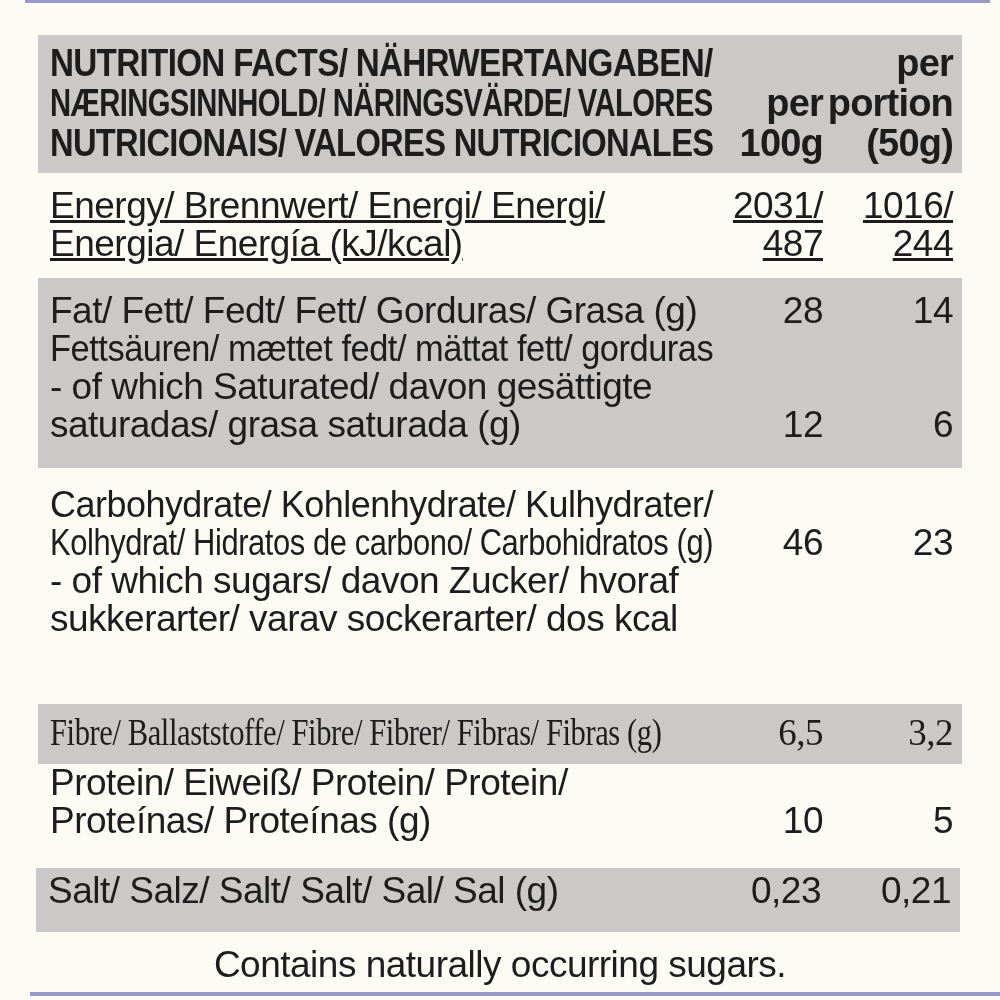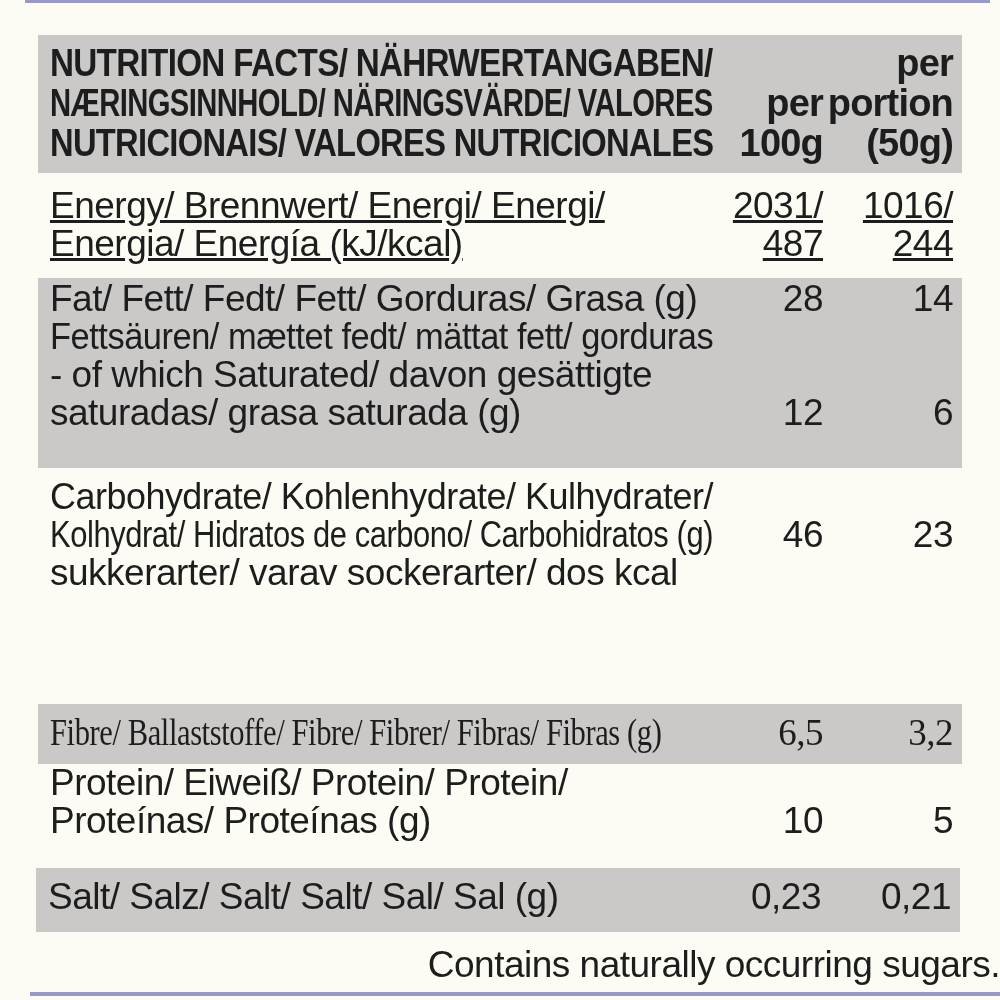--- a/index.html
+++ b/index.html
@@ -35,29 +35,29 @@
     flex:1 1 0;min-width:0;white-space:nowrap;
     transform-origin:0 50%;
   }
   .v1{width:110px;text-align:right;flex:none;white-space:nowrap;}
   .v2{width:130px;text-align:right;flex:none;white-space:nowrap;}
 
   #sec-header{min-height:138px;padding-top:8px;}
   #sec-header .row{font-weight:bold;font-size:38px;line-height:40px;letter-spacing:-0.8px;}
 
   #sec-energy{min-height:105px;padding-top:14px;text-decoration:underline;}
-  #sec-fat{min-height:190px;padding-top:2px;}
-  #sec-carbohydrate{min-height:236px;padding-top:10px;}
+  #sec-fat{min-height:190px;padding-top:14px;}
+  #sec-carbohydrate{min-height:236px;padding-top:18px;}
   #sec-fibre{min-height:60px;padding-top:10px;font-family:Liberation Serif, serif;}
   #sec-protein{min-height:104px;}
-  #sec-salt{min-height:64px;padding-top:10px;margin-left:36px;}
+  #sec-salt{min-height:64px;padding-top:4px;margin-left:36px;}
 
   .footnote{
     margin-top:14px;width:1000px;
-    text-align:right;font-size:37px;line-height:38px;
+    text-align:center;font-size:37px;line-height:38px;
     letter-spacing:-0.5px;
   }
 </style>
 </head>
 <body>
 
 <div class="canvas">
   <div class="accent top"></div>
   <div class="accent bottom"></div>
 
@@ -119,20 +119,25 @@
             <div class="lbl" style="transform: scaleX(0.9707);">Carbohydrate/ Kohlenhydrate/ Kulhydrater/</div>
             <div class="v1"></div>
             <div class="v2"></div>
           </div>
           <div class="row">
             <div class="lbl" style="transform: scaleX(0.835);">Kolhydrat/ Hidratos de carbono/ Carbohidratos (g)</div>
             <div class="v1">46</div>
             <div class="v2">23</div>
           </div>
           <div class="row">
+            <div class="lbl">- of which sugars/ davon Zucker/ hvoraf</div>
+            <div class="v1"></div>
+            <div class="v2"></div>
+          </div>
+          <div class="row">
             <div class="lbl">sukkerarter/ varav sockerarter/ dos kcal</div>
             <div class="v1"></div>
             <div class="v2"></div>
           </div>
         </div>
         <div class="section shaded" id="sec-fibre">
           <div class="row">
             <div class="lbl" style="transform: scaleX(0.8257);">Fibre/ Ballaststoffe/ Fibre/ Fibrer/ Fibras/ Fibras (g)</div>
             <div class="v1">6,5</div>
             <div class="v2">3,2</div>

